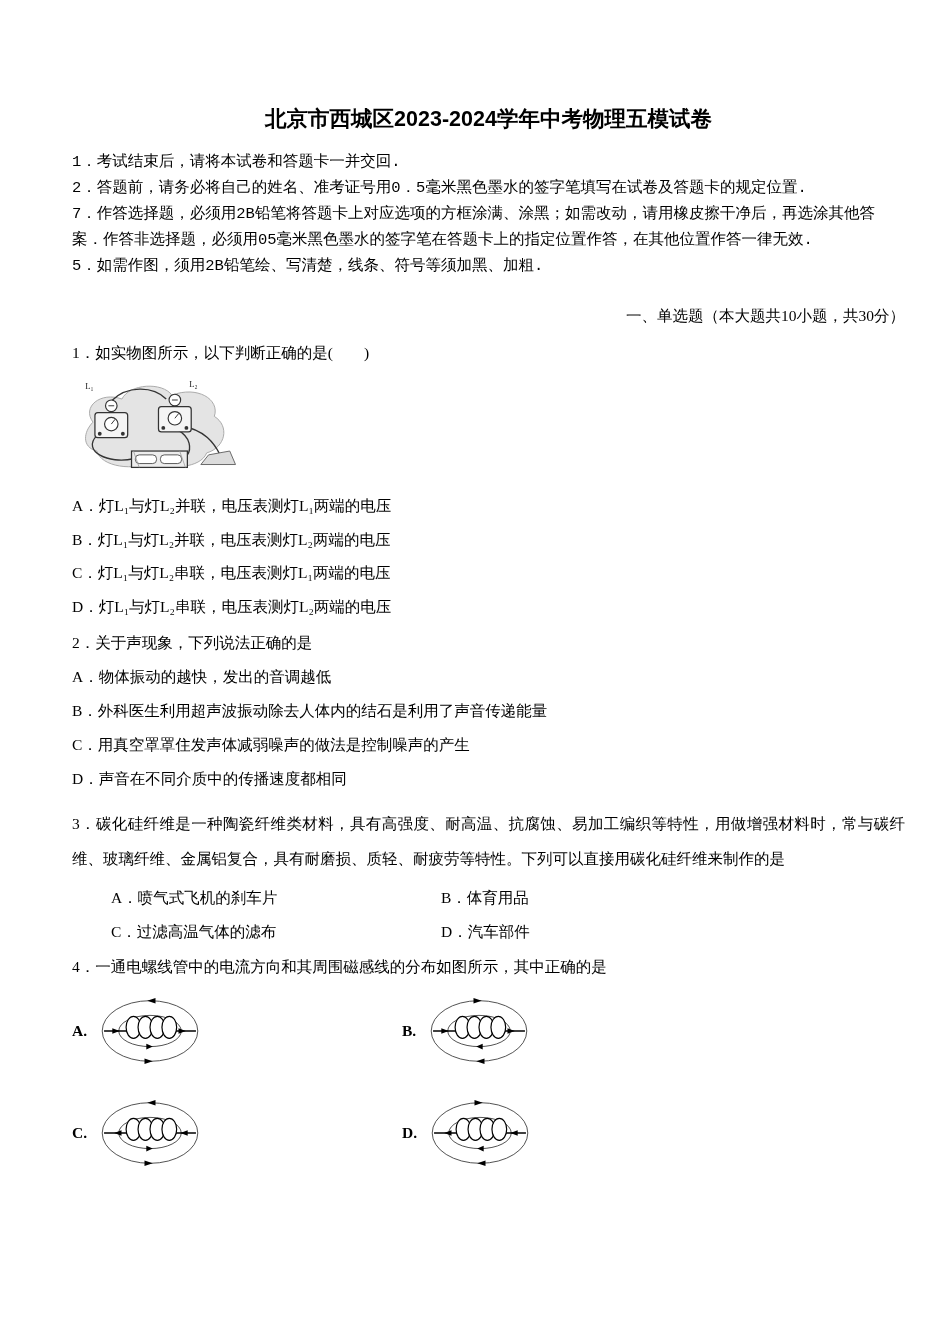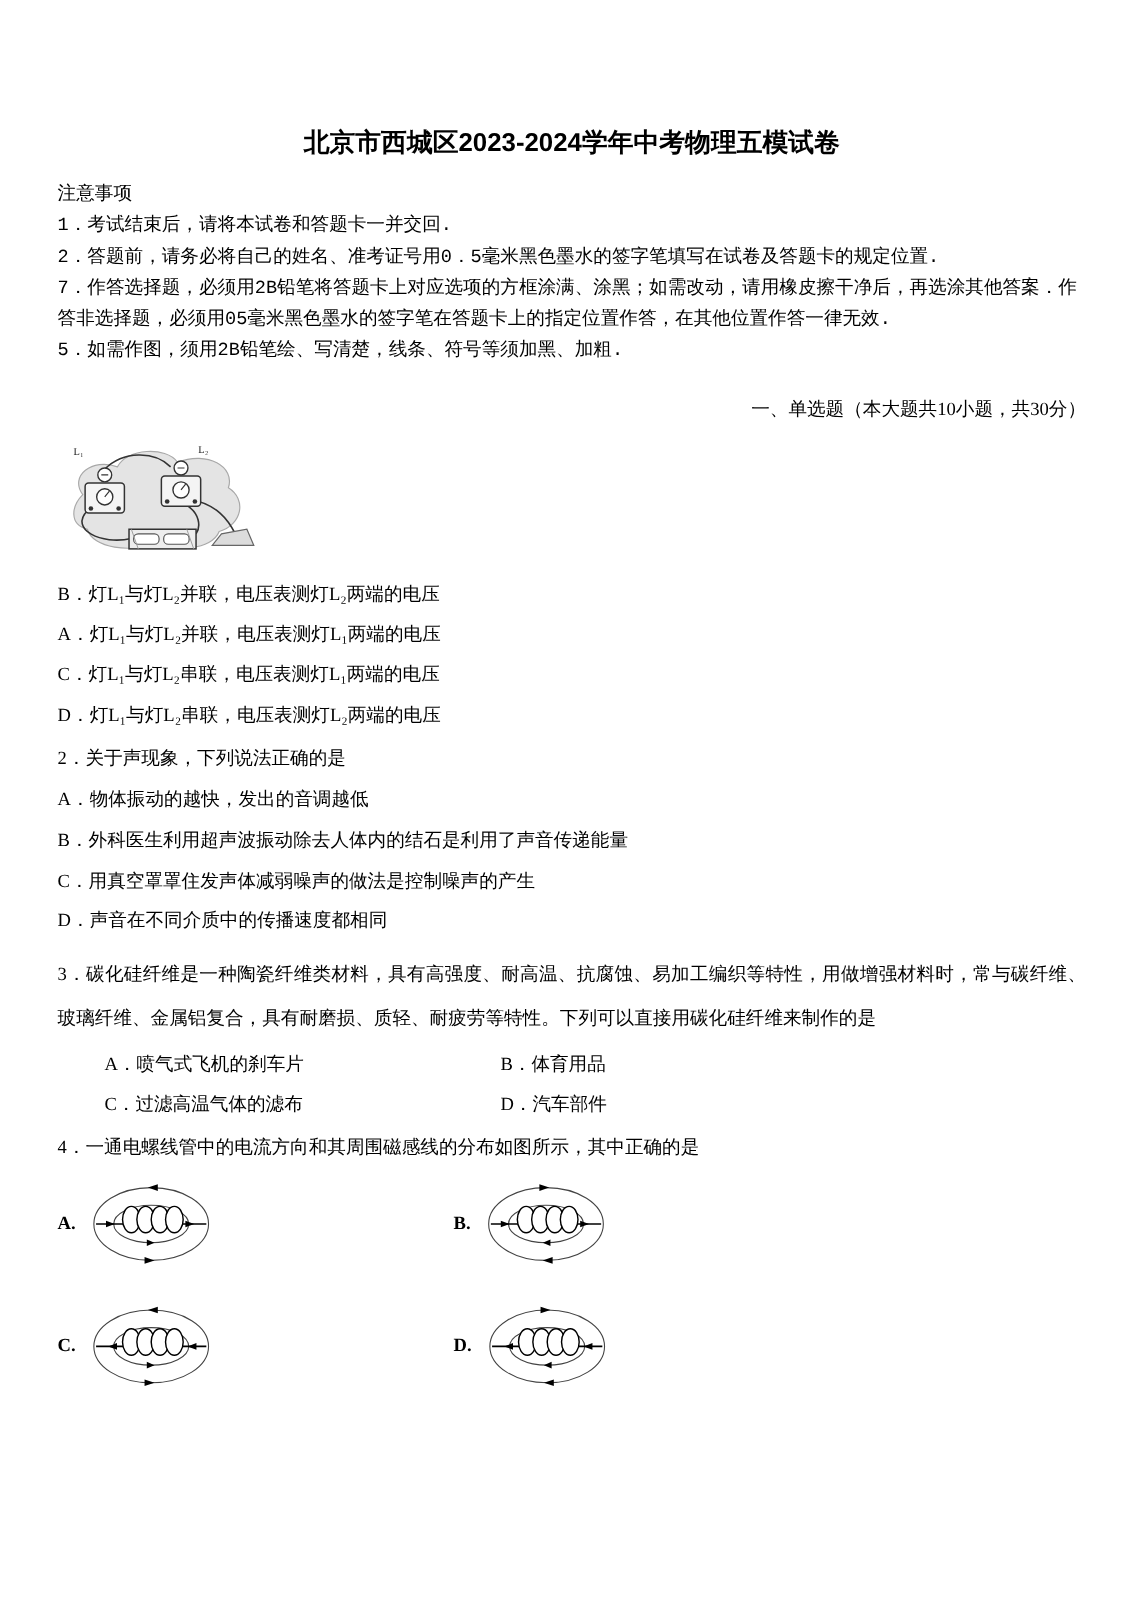--- a/index.html
+++ b/index.html
@@ -1,20 +1,20 @@
 <!DOCTYPE html>
 <html><head>
 <meta charset="utf-8">
 <style>
   * { box-sizing: border-box; margin: 0; padding: 0; }
   html, body { background: #ffffff; }
   .page {
     width: 950px; height: 1344px; margin: 0 auto; background: #fff; color: #000;
     font-family: "Liberation Serif", "DejaVu Serif", serif;
-    font-size: 15.5px; padding: 104px 45px 30px 48px; position: relative; overflow: hidden;
+    font-size: 15.5px; padding: 104px 45px 30px 72px; position: relative; overflow: hidden;
   }
   .title {
     text-align: center; font-weight: bold; font-size: 21.5px;
     font-family: "Liberation Sans", "DejaVu Sans", sans-serif; margin-bottom: 16px;
   }
   .notes-heading { line-height: 1.68; }
   .note { line-height: 1.68; font-family: Liberation Mono, monospace; }
   .section-heading { margin-top: 24px; line-height: 1.7; text-align: right; }
   .q-text { margin-top: 10px; line-height: 1.7; }
   .option { line-height: 1.6; margin-top: 9px; }
@@ -27,30 +27,30 @@
   svg { display: block; }
 </style>
 </head>
 <body>
 
 <div class="page">
 
   <div class="title">北京市西城区2023-2024学年中考物理五模试卷</div>
 
   <div>
-    <div class="notes-heading">注意事项</div>
     <p class="note">1．考试结束后，请将本试卷和答题卡一并交回.</p>
     <p class="note">2．答题前，请务必将自己的姓名、准考证号用0．5毫米黑色墨水的签字笔填写在试卷及答题卡的规定位置.</p>
     <p class="note">7．作答选择题，必须用2B铅笔将答题卡上对应选项的方框涂满、涂黑；如需改动，请用橡皮擦干净后，再选涂其他答案．作答非选择题，必须用05毫米黑色墨水的签字笔在答题卡上的指定位置作答，在其他位置作答一律无效.</p>
     <p class="note">5．如需作图，须用2B铅笔绘、写清楚，线条、符号等须加黑、加粗.</p>
   </div>
 
   <div class="section-heading">一、单选题（本大题共10小题，共30分）</div>
 
   <div>
+    <p class="q-text">1．如实物图所示，以下判断正确的是(　　)</p>
 
     <div class="fig-circuit">
       <svg width="172" height="104" viewBox="0 0 175 108">
         <g>
           <path d="M20,50 C8,34 28,18 50,26 C58,10 92,8 102,22 C128,12 152,26 146,44 C162,54 158,76 138,82 C132,98 98,100 86,90 C62,102 28,96 24,80 C8,76 10,60 20,50 Z" fill="#e4e4e4" stroke="#a8a8a8" stroke-width="1"></path>
         </g>
         <g fill="none" stroke="#333" stroke-width="1.4">
           <path d="M39,28 C55,12 82,12 96,26"></path>
           <path d="M24,64 C8,80 36,94 62,88"></path>
           <path d="M108,58 C122,66 122,78 118,84"></path>
@@ -82,22 +82,22 @@
           <line x1="110" y1="80" x2="116" y2="97" stroke="#999" stroke-width="0.8"></line>
         </g>
         <g>
           <polygon points="132,94 168,94 162,80 140,84" fill="#dcdcdc" stroke="#666" stroke-width="1"></polygon>
         </g>
         <text x="12" y="16" font-size="9" fill="#222">L₁</text>
         <text x="120" y="14" font-size="9" fill="#222">L₂</text>
       </svg>
     </div>
 
+    <p class="option">A．灯L₁与灯L₂并联，电压表测灯L₁两端的电压</p>
     <p class="option">B．灯L₁与灯L₂并联，电压表测灯L₂两端的电压</p>
-    <p class="option">A．灯L₁与灯L₂并联，电压表测灯L₁两端的电压</p>
     <p class="option">C．灯L₁与灯L₂串联，电压表测灯L₁两端的电压</p>
     <p class="option">D．灯L₁与灯L₂串联，电压表测灯L₂两端的电压</p>
   </div>
 
   <div>
     <p class="q-text">2．关于声现象，下列说法正确的是</p>
     <p class="option">A．物体振动的越快，发出的音调越低</p>
     <p class="option">B．外科医生利用超声波振动除去人体内的结石是利用了声音传递能量</p>
     <p class="option">C．用真空罩罩住发声体减弱噪声的做法是控制噪声的产生</p>
     <p class="option">D．声音在不同介质中的传播速度都相同</p>

